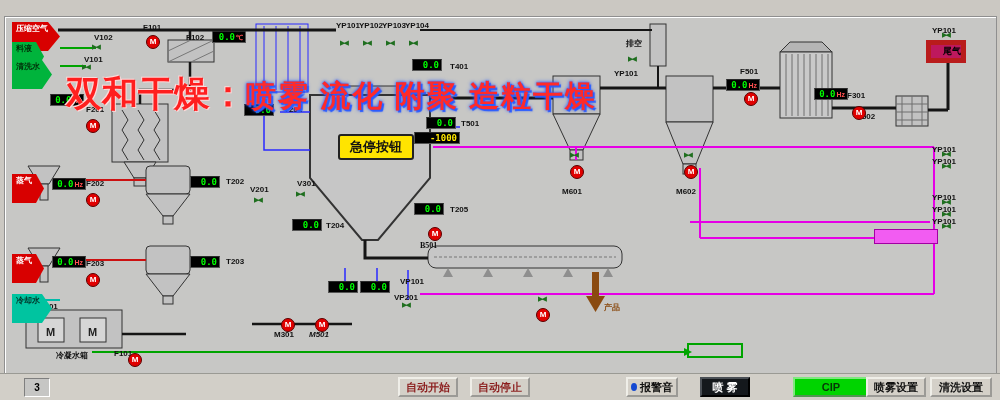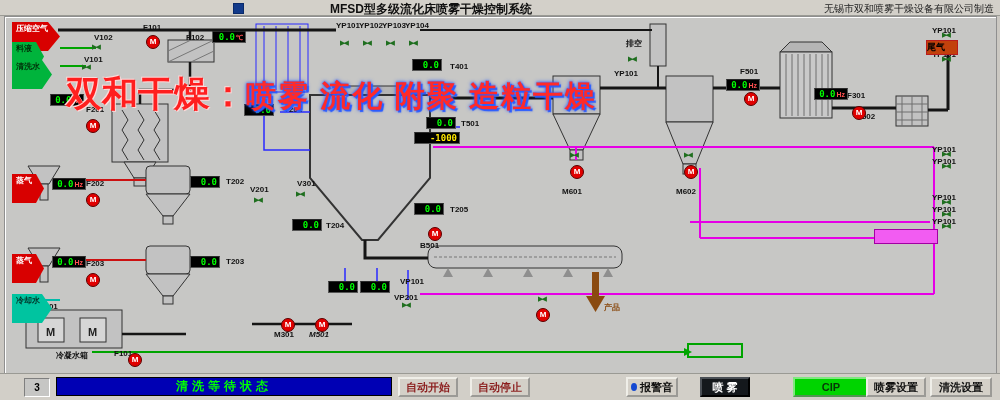--- a/index.html
+++ b/index.html
@@ -24,22 +24,22 @@
   .display .dv{font:bold 9px "DejaVu Sans Mono",monospace;color:#00ff00;line-height:1;}
   .display.yel .dv{color:#ffe800;}
   .display .du{font:bold 7px "Liberation Sans",sans-serif;color:#ff5050;line-height:1;}
   .pump{position:absolute;width:12px;height:12px;border-radius:50%;background:#e00000;border:1px solid #5a0000;
         color:#fff;font:bold 8px/12px "Liberation Sans",sans-serif;text-align:center;box-sizing:content-box;}
   .valve{position:absolute;font-size:7px;color:#1f6f1f;letter-spacing:-2px;line-height:1;}
   .feed{position:absolute;height:13px;display:flex;align-items:center;padding:0 12px 16px 4px;
         font:bold 8px "Liberation Sans",sans-serif;white-space:nowrap;
         clip-path:polygon(0 0,75% 0,100% 50%,75% 100%,0 100%);}
   
-  #exhaustbox{position:absolute;left:926px;top:40px;width:30px;height:13px;background:#c2410c;border:1px solid #b91c1c;
-              font:bold 9px/13px "Liberation Sans",sans-serif;text-align:left;z-index:6;}
+  #exhaustbox{position:absolute;left:926px;top:40px;width:30px;height:13px;background:#be185d;border:5px solid #b91c1c;
+              font:bold 9px/13px "Liberation Sans",sans-serif;text-align:right;z-index:6;}
   #fanbox{position:absolute;left:874px;top:229px;width:62px;height:13px;background:#f25cf2;border:1px solid #a100a1;z-index:6;}
   #estop{position:absolute;left:338px;top:134px;width:76px;height:26px;background:#ffe400;border:2px solid #222;
          border-radius:3px;font:bold 13px "Liberation Sans",sans-serif;color:#111;z-index:7;cursor:pointer;}
   
   #watermark{position:absolute;left:66px;top:70px;z-index:8;white-space:nowrap;pointer-events:none;}
   #watermark .brand{font:bold 36px "Liberation Sans",sans-serif;color:#ff1f1f;
                     text-shadow:1px 1px 0 #ffd9d9,-1px -1px 0 #ffd9d9;}
   #watermark .slogan{font:bold 30px "Liberation Sans",sans-serif;color:#ff2a2a;letter-spacing:2px;
                      text-shadow:0 0 2px #2b5cff,0 0 4px #2b5cff,2px 2px 1px #2b5cff;}
   
@@ -57,25 +57,20 @@
   .btn.red{color:#8b1d1d;}
   .btn.dark{background:#14181c;color:#fff;border:2px outset #4a4f55;}
   .btn.green{background:#00d400;color:#063806;border:2px outset #7fe87f;}
   .alarm-dot{width:8px;height:8px;border-radius:50%;background:#1448d2;margin-right:3px;display:inline-block;}
 </style>
 </head>
 <body>
 
 <div id="screen">
 
-  <div id="titlebar">
-    <span class="sysicon"></span>
-    <span class="title">MFSD型多级流化床喷雾干燥控制系统</span>
-    <span class="company">无锡市双和喷雾干燥设备有限公司制造</span>
-  </div>
 
   <div id="frame"></div>
 
   <svg id="pipes" viewBox="0 0 1000 400">
     <g fill="#c2c2c2" stroke="#333" stroke-width="1">
 
       <rect x="168" y="40" width="46" height="22"></rect>
       <path d="M168,62 L214,40 M168,51 L191,40 M191,62 L214,51" fill="none" stroke="#777"></path>
 
       <rect x="112" y="104" width="56" height="58"></rect>
@@ -191,21 +186,21 @@
       <div class="tag" style="left: 461px; top: 120px;">T501</div>
       <div class="tag" style="left: 250px; top: 186px;">V201</div>
       <div class="tag" style="left: 297px; top: 180px;">V301</div>
       <div class="tag" style="left: 226px; top: 178px;">T202</div>
       <div class="tag" style="left: 86px; top: 106px;">F201</div>
       <div class="tag" style="left: 86px; top: 180px;">F202</div>
       <div class="tag" style="left: 86px; top: 260px;">F203</div>
       <div class="tag" style="left: 226px; top: 258px;">T203</div>
       <div class="tag" style="left: 326px; top: 222px;">T204</div>
       <div class="tag" style="left: 450px; top: 206px;">T205</div>
-      <div class="tag" style="left: 420px; top: 242px;">B501</div>
+      <div class="tag" style="left: 420px; top: 242px; font-family: Liberation Serif, serif;">B501</div>
       <div class="tag" style="left: 400px; top: 278px;">VP101</div>
       <div class="tag" style="left: 394px; top: 294px;">VP201</div>
       <div class="tag" style="left: 274px; top: 331px;">M301</div>
       <div class="tag" style="left: 309px; top: 331px; font-style: italic;">M501</div>
       <div class="tag" style="left: 562px; top: 188px;">M601</div>
       <div class="tag" style="left: 676px; top: 188px;">M602</div>
       <div class="tag" style="left: 32px; top: 303px;">BM201</div>
       <div class="tag" style="left: 56px; top: 352px;">冷凝水箱</div>
       <div class="tag" style="left: 114px; top: 350px;">F101</div>
       <div class="tag" style="left: 604px; top: 304px; color: rgb(138, 74, 16);">产品</div>
@@ -307,28 +302,28 @@
       <div class="feed" style="left: 12px; top: 42px; background: rgb(0, 180, 60); color: rgb(0, 50, 10);">料液</div>
       <div class="feed" style="left: 12px; top: 60px; background: rgb(0, 180, 60); color: rgb(0, 50, 10);">清洗水</div>
       <div class="feed" style="left: 12px; top: 174px; background: rgb(216, 0, 0); color: rgb(255, 255, 255);">蒸气</div>
       <div class="feed" style="left: 12px; top: 254px; background: rgb(216, 0, 0); color: rgb(255, 255, 255);">蒸气</div>
       <div class="feed" style="left: 12px; top: 294px; background: rgb(0, 196, 160); color: rgb(0, 51, 40);">冷却水</div>
     </div>
 
   <div id="exhaustbox">尾气</div>
   <div id="fanbox"></div>
 
+  <button id="estop">急停按钮</button>
 
   <div id="watermark">
     <span class="brand">双和干燥：</span><span class="slogan">喷雾 流化 附聚 造粒干燥</span>
   </div>
 
   <div id="bottombar">
     <div class="counter">3</div>
-    <div class="statusbar">清洗等待状态</div>
     <div class="btn red" style="left:398px;width:60px;">自动开始</div>
     <div class="btn red" style="left:470px;width:60px;">自动停止</div>
     <div class="btn" style="left:626px;width:52px;">
       <span class="alarm-dot"></span>
       <span>报警音</span>
     </div>
     <div class="btn dark" style="left:700px;width:50px;">喷 雾</div>
     <div class="btn green" style="left:762px;width:76px;margin-left:31px;">CIP</div>
     <div class="btn" style="left:866px;width:60px;">喷雾设置</div>
     <div class="btn" style="left:930px;width:62px;">清洗设置</div>

